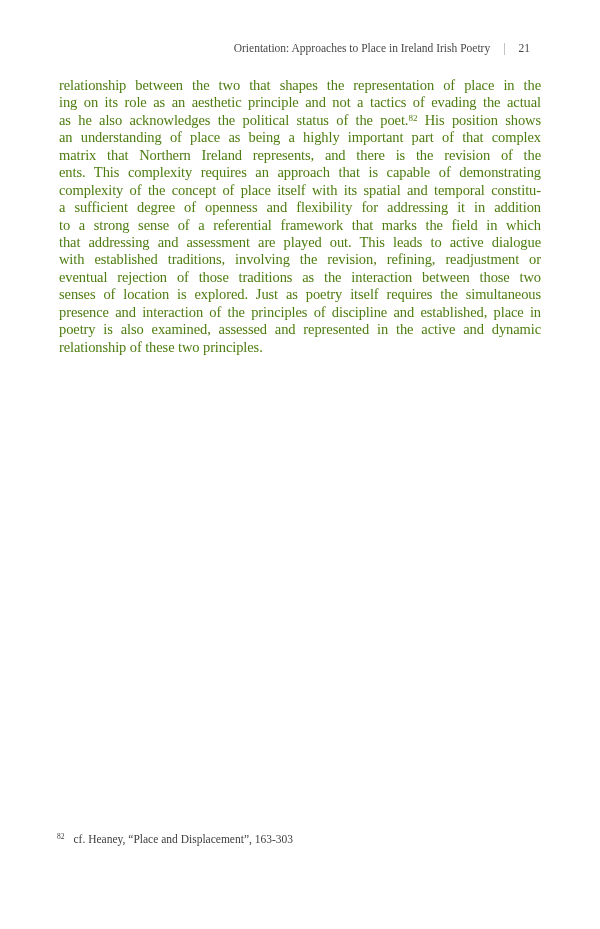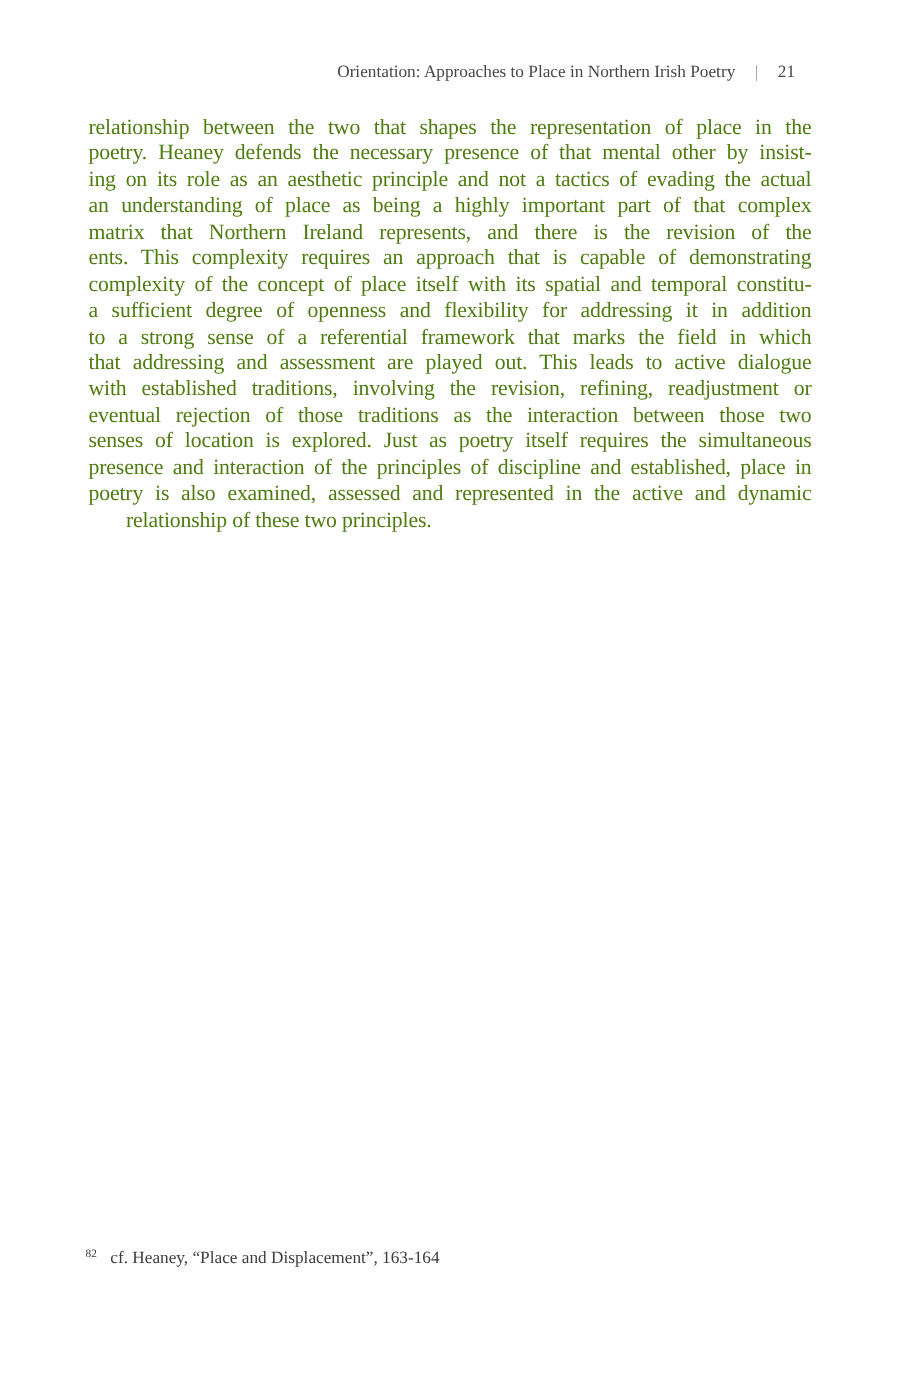--- a/index.html
+++ b/index.html
@@ -41,21 +41,20 @@
   }
   .body-text .line {
     text-align: justify;
     text-align-last: justify;
     height: 17.45px;
     overflow: visible;
     white-space: normal;
   }
   .body-text .line.last {
     text-align-last: left;
-    margin-left: 25px;
   }
   .body-text sup {
     font-size: 9px;
     line-height: 0;
     vertical-align: 4px;
     letter-spacing: 0;
   }
   .footnote {
     position: absolute;
     top: 832px;
@@ -71,39 +70,39 @@
     vertical-align: 4px;
     margin-right: 9px;
   }
 </style>
 </head>
 <body>
 
 <div class="page">
 
   <div class="running-head">
-    <span>Orientation: Approaches to Place in Northern Irish Poetry</span><span class="sep">|</span><span>21</span>
+    <span>Orientation: Approaches to Place in Ireland Irish Poetry</span><span class="sep">|</span><span>21</span>
   </div>
 
   <div class="body-text">
       <div class="line">relationship between the two that shapes the representation of place in the</div>
-      <div class="line">poetry. Heaney defends the necessary presence of that mental other by insist-</div>
       <div class="line">ing on its role as an aesthetic principle and not a tactics of evading the actual</div>
+      <div class="line">as he also acknowledges the political status of the poet.<sup>82</sup> His position shows</div>
       <div class="line">an understanding of place as being a highly important part of that complex</div>
       <div class="line">matrix that Northern Ireland represents, and there is the revision of the</div>
       <div class="line">ents. This complexity requires an approach that is capable of demonstrating</div>
       <div class="line">complexity of the concept of place itself with its spatial and temporal constitu-</div>
       <div class="line">a sufficient degree of openness and flexibility for addressing it in addition</div>
       <div class="line">to a strong sense of a referential framework that marks the field in which</div>
       <div class="line">that addressing and assessment are played out. This leads to active dialogue</div>
       <div class="line">with established traditions, involving the revision, refining, readjustment or</div>
       <div class="line">eventual rejection of those traditions as the interaction between those two</div>
       <div class="line">senses of location is explored. Just as poetry itself requires the simultaneous</div>
       <div class="line">presence and interaction of the principles of discipline and established, place in</div>
       <div class="line">poetry is also examined, assessed and represented in the active and dynamic</div>
       <div class="line last">relationship of these two principles.</div>
     </div>
 
   <div class="footnote">
-    <sup class="fn-marker">82</sup><span class="fn-text">cf. Heaney, “Place and Displacement”, 163-164</span>
+    <sup class="fn-marker">82</sup><span class="fn-text">cf. Heaney, “Place and Displacement”, 163-303</span>
   </div>
 
 </div>
 
 </body></html>

